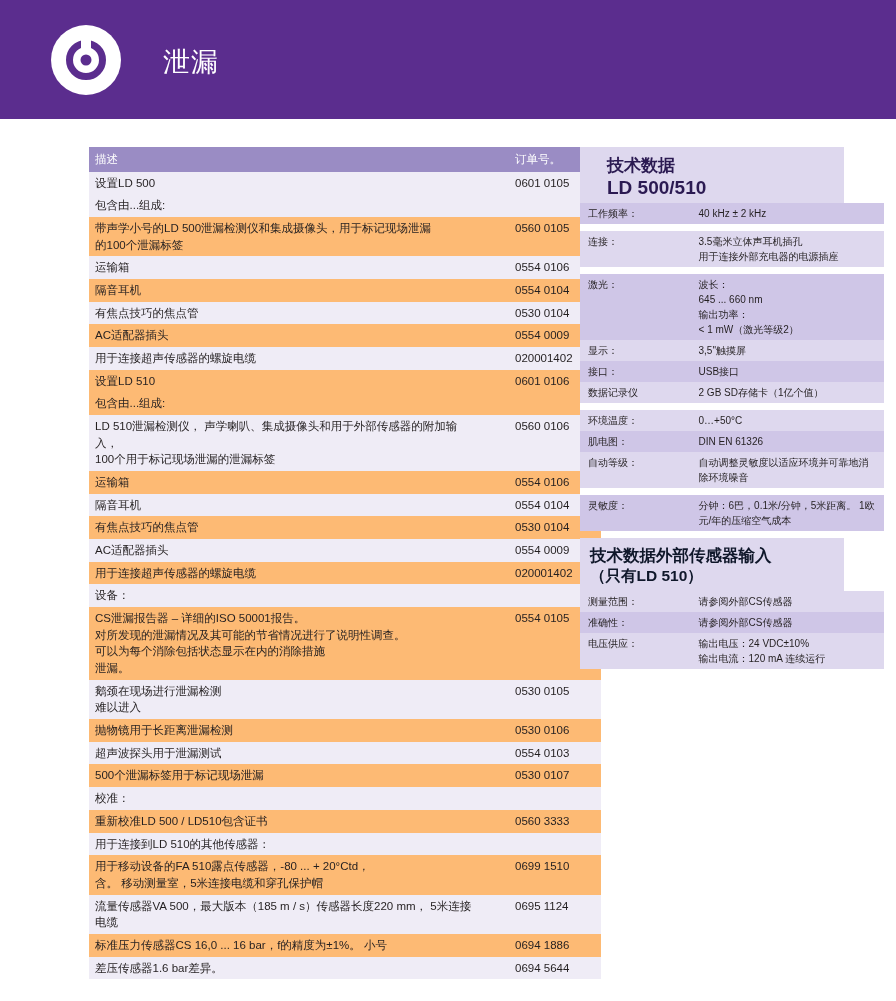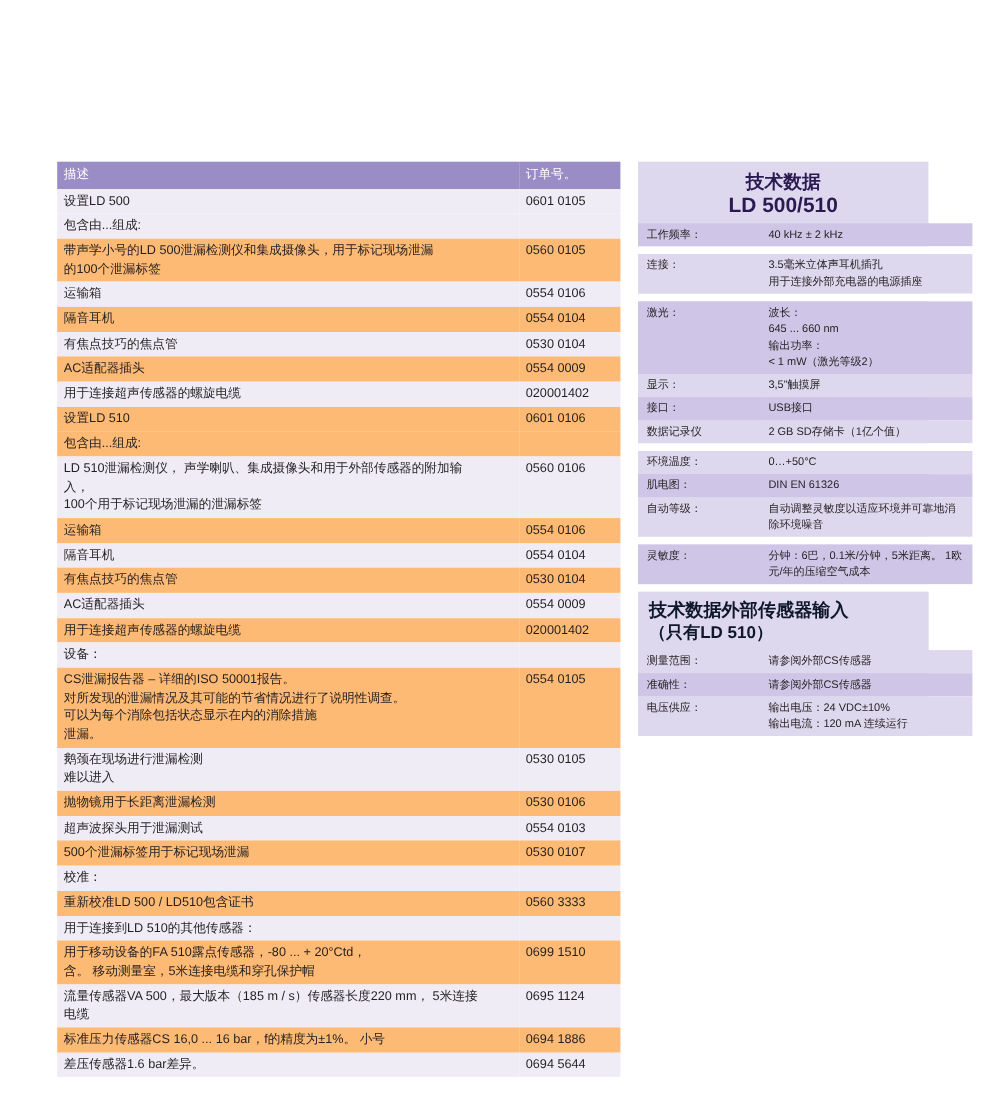--- a/index.html
+++ b/index.html
@@ -63,20 +63,21 @@
   .left-col {
     position: absolute;
     left: 52px; top: 147px;
     width: 512px;
   }
   table.lt {
     border-collapse: collapse;
     width: 512px;
     font-size: 11.5px;
     color: #231f20;
+    margin-left: 37px;
   }
   table.lt td {
     padding: 3px 6px 3px 6px;
     vertical-align: top;
     line-height: 1.45;
   }
   .lt .hdr td {
     background: #9a8cc4;
     color: #ffffff;
     font-size: 11.5px;
@@ -94,23 +95,22 @@
   .right-col {
     position: absolute;
     left: 580px; top: 147px;
     width: 264px;
   }
   .tech-box {
     background: #ded8ee;
     width: 264px;
   }
   .tech-head {
-    padding: 8px 10px 2px 10px;
+    padding: 8px 10px 2px 27px;
     color: #2b1a52;
-    text-align: center;
   }
   .tech-head .t1 { font-size: 17px; font-weight: bold; line-height: 1.25; }
   .tech-head .t2 { font-size: 19px; font-weight: bold; line-height: 1.3; }
   table.rt {
     border-collapse: collapse;
     width: 304px;
     font-size: 10px;
     color: #231f20;
   }
   table.rt td {
@@ -131,20 +131,28 @@
     font-weight: bold;
     line-height: 1.3;
   }
   .tech-head2 .sub { font-size: 15.5px; }
 </style>
 </head>
 <body>
 
 <div class="page">
 
+  <div class="banner">
+    <div class="banner-logo">
+      <div class="logo-ring">
+        <div class="logo-dot"></div>
+      </div>
+    </div>
+    <div class="banner-title">泄漏</div>
+  </div>
 
   <div class="left-col">
     <table class="lt">
       <tbody id="lt-body">
           <tr class="hdr">
             <td class="desc">描述</td>
             <td class="num">订单号。</td>
           </tr>
           <tr class="r-light">
             <td class="desc">设置LD 500</td>

